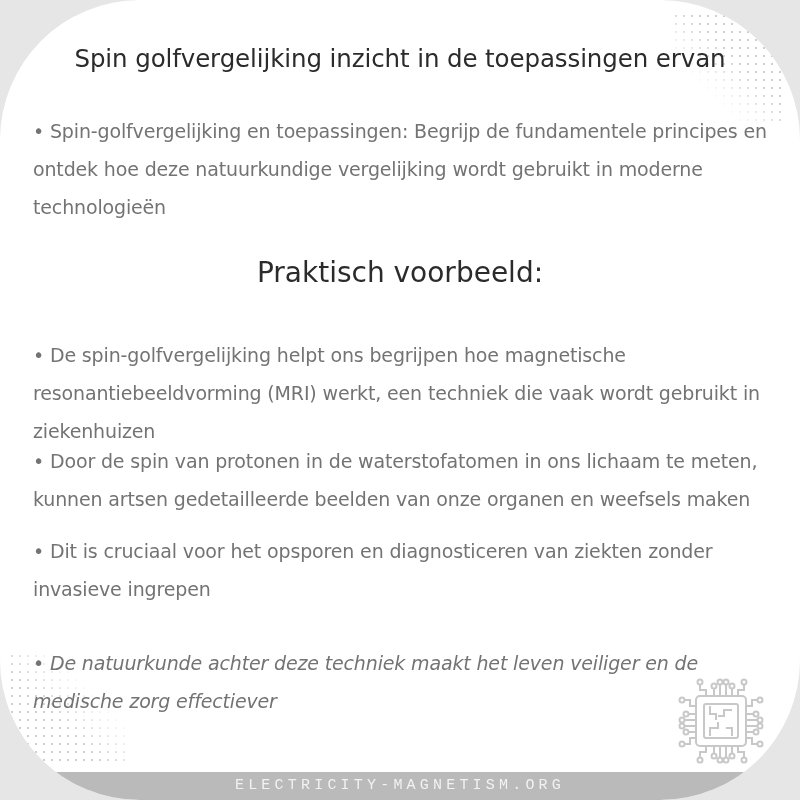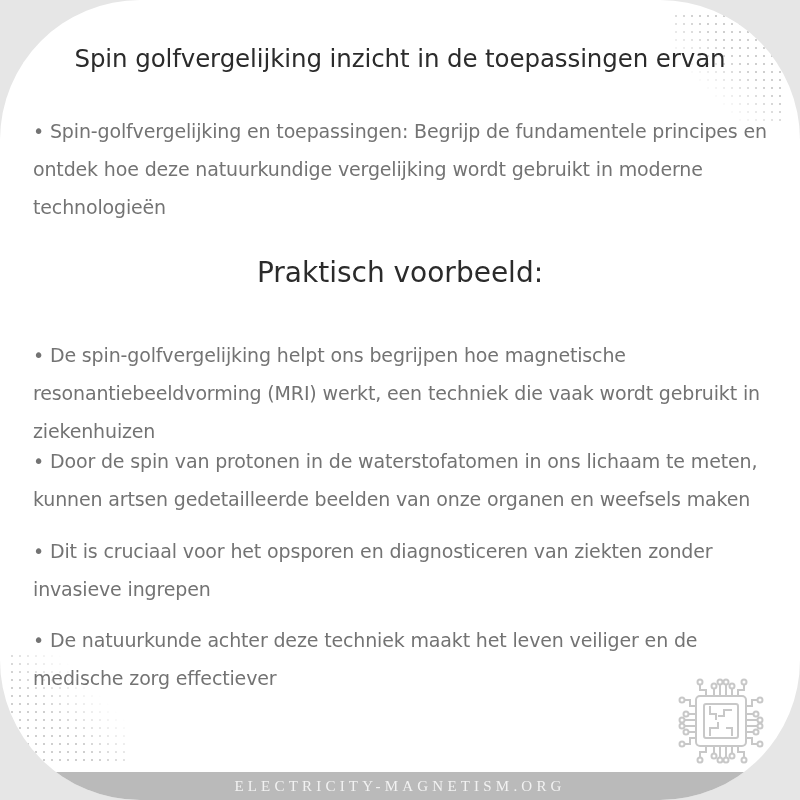--- a/index.html
+++ b/index.html
@@ -12,21 +12,21 @@
   .card {
     position: absolute; left: 0; top: 0; width: 800px; height: 800px;
     background: #ffffff;
     border-radius: 140px;
     overflow: hidden;
   }
   .footer {
     position: absolute; left: 0; right: 0; top: 772px; height: 28px;
     background: #bababa;
     color: #f2f2f2;
-    font-family: Liberation Serif, serif;
+    font-family: Liberation Mono, monospace;
     font-size: 15px;
     letter-spacing: 4.2px;
     text-align: center;
     line-height: 28px;
   }
   .dots-tr {
     position: absolute; right: 18px; top: 12px; width: 110px; height: 115px;
     background-image: radial-gradient(circle, #cfcfcf 1.2px, transparent 1.5px);
     background-size: 8px 8px;
     -webkit-mask-image: linear-gradient(225deg, #000 40%, transparent 70%);
@@ -69,21 +69,21 @@
 
   <div class="title">Spin golfvergelijking inzicht in de toepassingen ervan</div>
 
   <div class="para" style="top:112px;">• Spin-golfvergelijking en toepassingen: Begrijp de fundamentele principes en ontdek hoe deze natuurkundige vergelijking wordt gebruikt in moderne technologieën</div>
 
   <div class="subheading">Praktisch voorbeeld:</div>
 
   <div class="para" style="top:312px;margin-top:24px;">• De spin-golfvergelijking helpt ons begrijpen hoe magnetische resonantiebeeldvorming (MRI) werkt, een techniek die vaak wordt gebruikt in ziekenhuizen</div>
   <div class="para" style="top:418px;margin-top:24px;">• Door de spin van protonen in de waterstofatomen in ons lichaam te meten, kunnen artsen gedetailleerde beelden van onze organen en weefsels maken</div>
   <div class="para" style="top:532px;">• Dit is cruciaal voor het opsporen en diagnosticeren van ziekten zonder invasieve ingrepen</div>
-  <div class="para" style="top:621px;">• De natuurkunde achter deze techniek maakt het leven veiliger en de medische zorg effectiever</div>
+  <div class="para" style="top:644px;font-style:italic;">• De natuurkunde achter deze techniek maakt het leven veiliger en de medische zorg effectiever</div>
 
   <svg class="chip" viewBox="0 0 90 90" fill="none" stroke="#c8c8c8" stroke-width="2">
     <rect x="20" y="20" width="50" height="50" rx="4"></rect>
     <rect x="28" y="28" width="34" height="34" rx="2"></rect>
     <path d="M34 30 v8 h6 v6 M56 34 h-8 v6 h-6 M34 60 v-8 h8 v-6 M56 60 v-8 h-6"></path>
 
     <path d="M30 20 v-6 h-6 v-6"></path>
       <circle cx="24" cy="6" r="2.5"></circle>
     <path d="M38 20 v-8"></path>
       <circle cx="38" cy="10" r="2.5"></circle>

